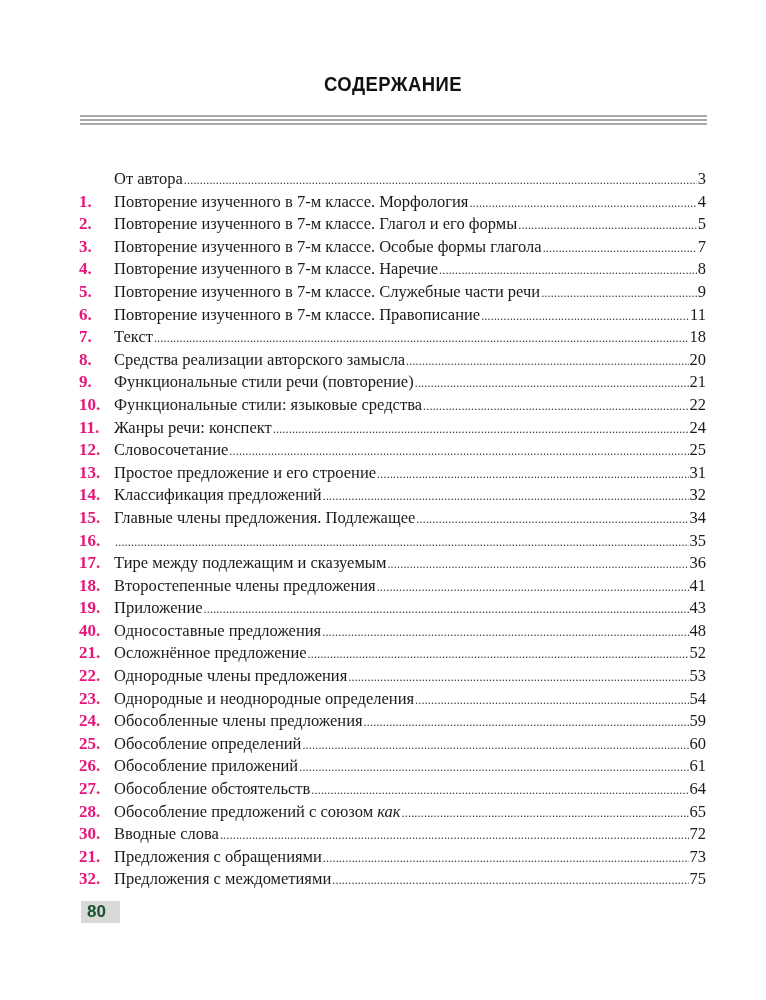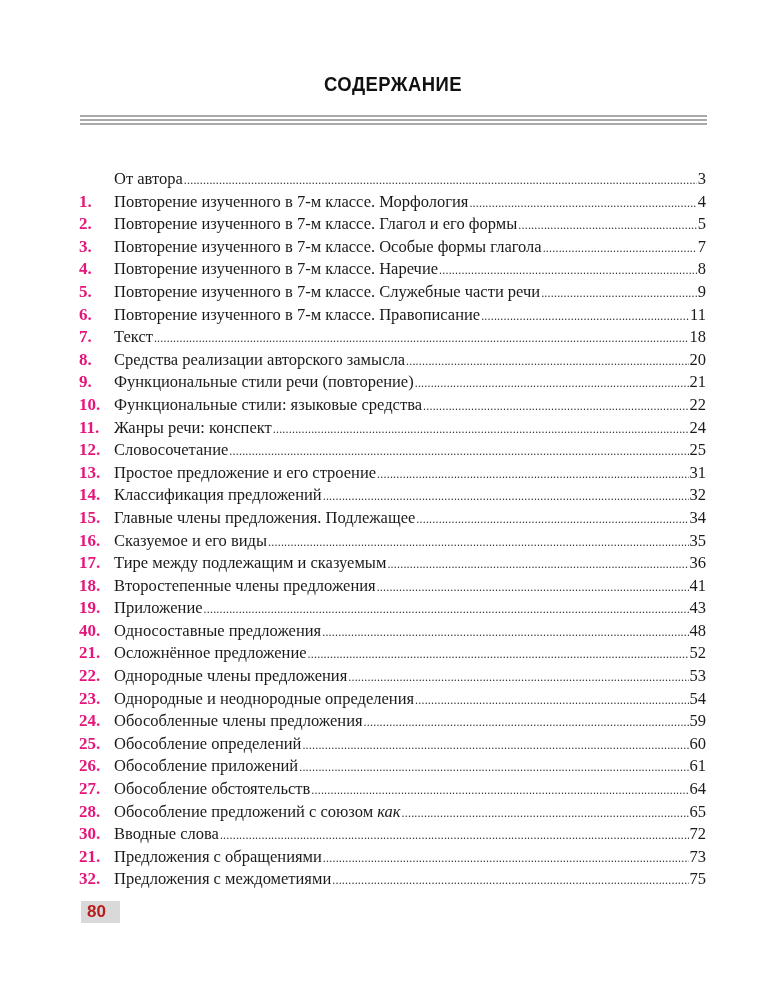--- a/index.html
+++ b/index.html
@@ -89,21 +89,21 @@
       left: 81px;
       width: 39px;
       height: 22px;
       background: #d9d9d9;
       font-family: "Liberation Sans", "DejaVu Sans", sans-serif;
       font-weight: bold;
       font-size: 17px;
       line-height: 22px;
       padding-left: 6px;
       box-sizing: border-box;
-      color: #b91c1c;
+      color: #14532d;
     }
   </style>
 </head>
 <body>
 
 <div class="title">СОДЕРЖАНИЕ</div>
 
 <div class="rules">
   <div></div>
   <div></div>
@@ -202,21 +202,20 @@
       <span class="page">32</span>
     </div>
     <div class="row">
       <span class="num">15.</span>
       <span class="label"><span>Главные члены предложения. Подлежащее</span></span>
       <span class="leader"></span>
       <span class="page">34</span>
     </div>
     <div class="row">
       <span class="num">16.</span>
-      <span class="label"><span>Сказуемое и его виды</span></span>
       <span class="leader"></span>
       <span class="page">35</span>
     </div>
     <div class="row">
       <span class="num">17.</span>
       <span class="label"><span>Тире между подлежащим и сказуемым</span></span>
       <span class="leader"></span>
       <span class="page">36</span>
     </div>
     <div class="row">

